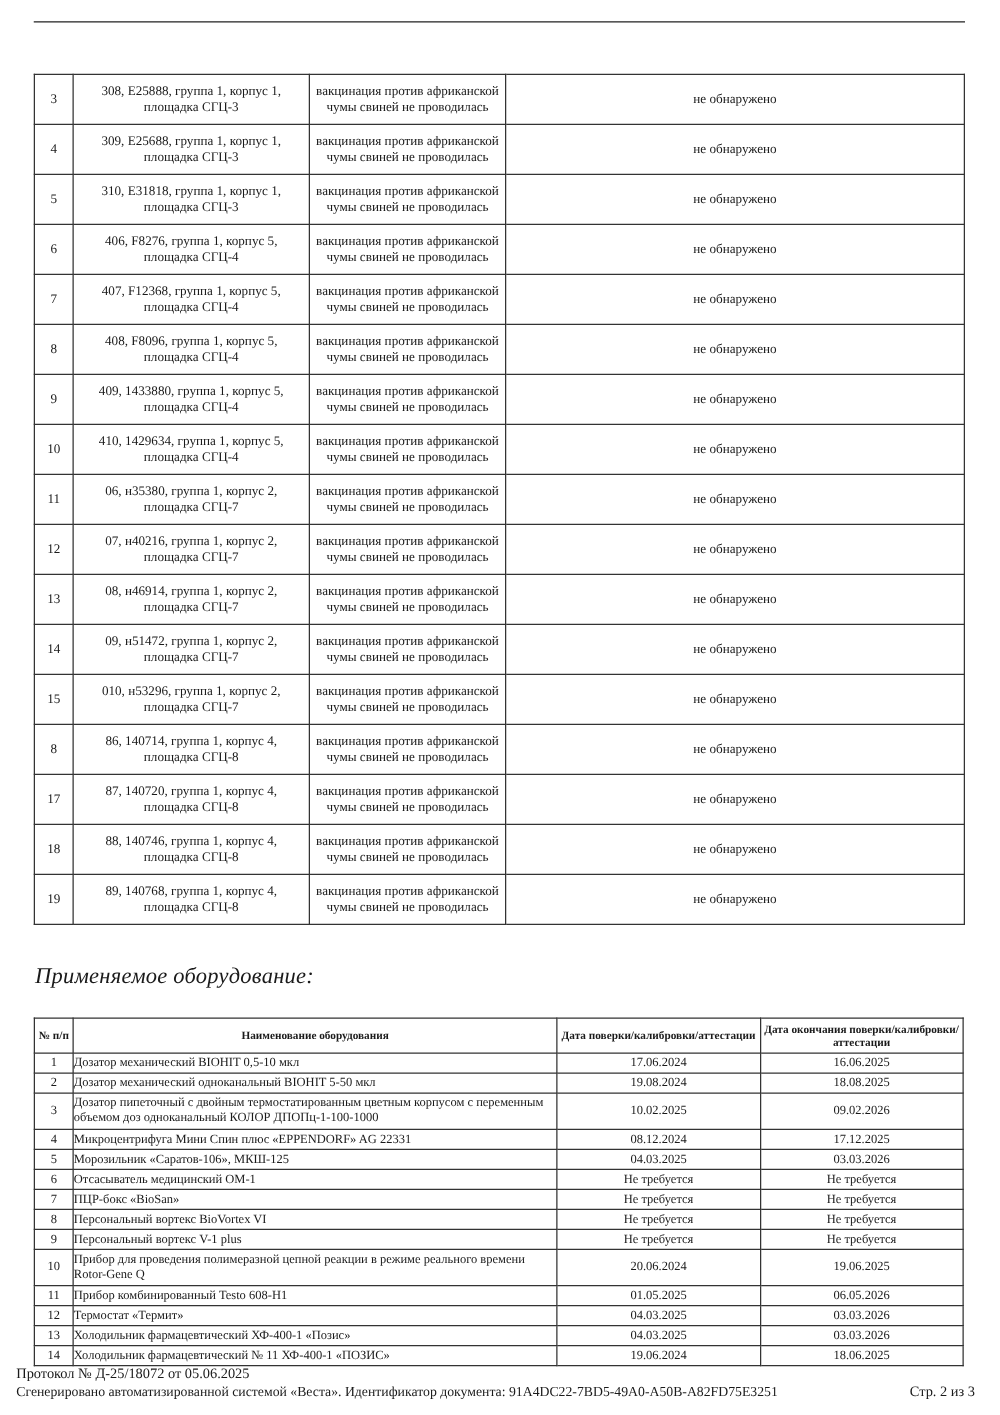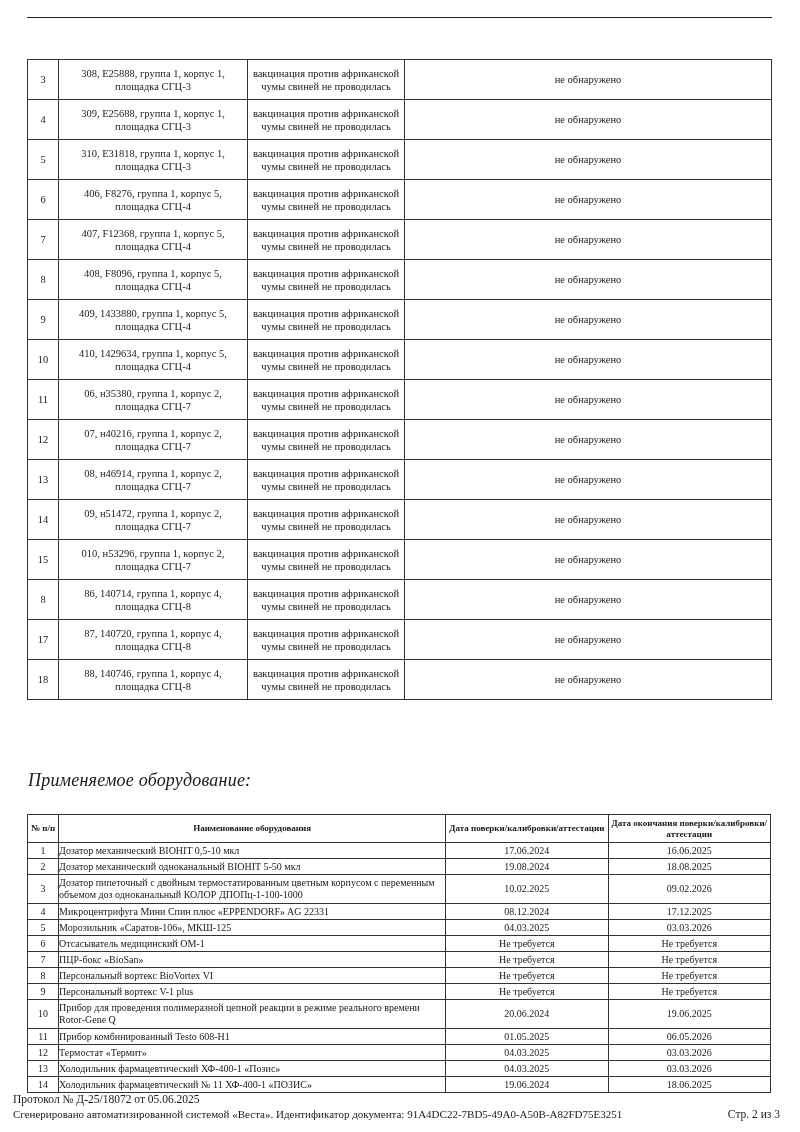--- a/index.html
+++ b/index.html
@@ -123,20 +123,26 @@
         <td class="c-sample">87, 140720, группа 1, корпус 4, площадка СГЦ-8</td>
         <td class="c-vacc">вакцинация против африканской чумы свиней не проводилась</td>
         <td class="c-result">не обнаружено</td>
       </tr>
       <tr>
         <td class="c-num">18</td>
         <td class="c-sample">88, 140746, группа 1, корпус 4, площадка СГЦ-8</td>
         <td class="c-vacc">вакцинация против африканской чумы свиней не проводилась</td>
         <td class="c-result">не обнаружено</td>
       </tr>
+      <tr>
+        <td class="c-num">19</td>
+        <td class="c-sample">89, 140768, группа 1, корпус 4, площадка СГЦ-8</td>
+        <td class="c-vacc">вакцинация против африканской чумы свиней не проводилась</td>
+        <td class="c-result">не обнаружено</td>
+      </tr>
     </tbody>
 </table>
 
 <div class="section-title">Применяемое оборудование:</div>
 
 <table id="equipment">
   <thead>
     <tr>
       <th style="width:30px">№ п/п</th>
       <th>Наименование оборудования</th>

